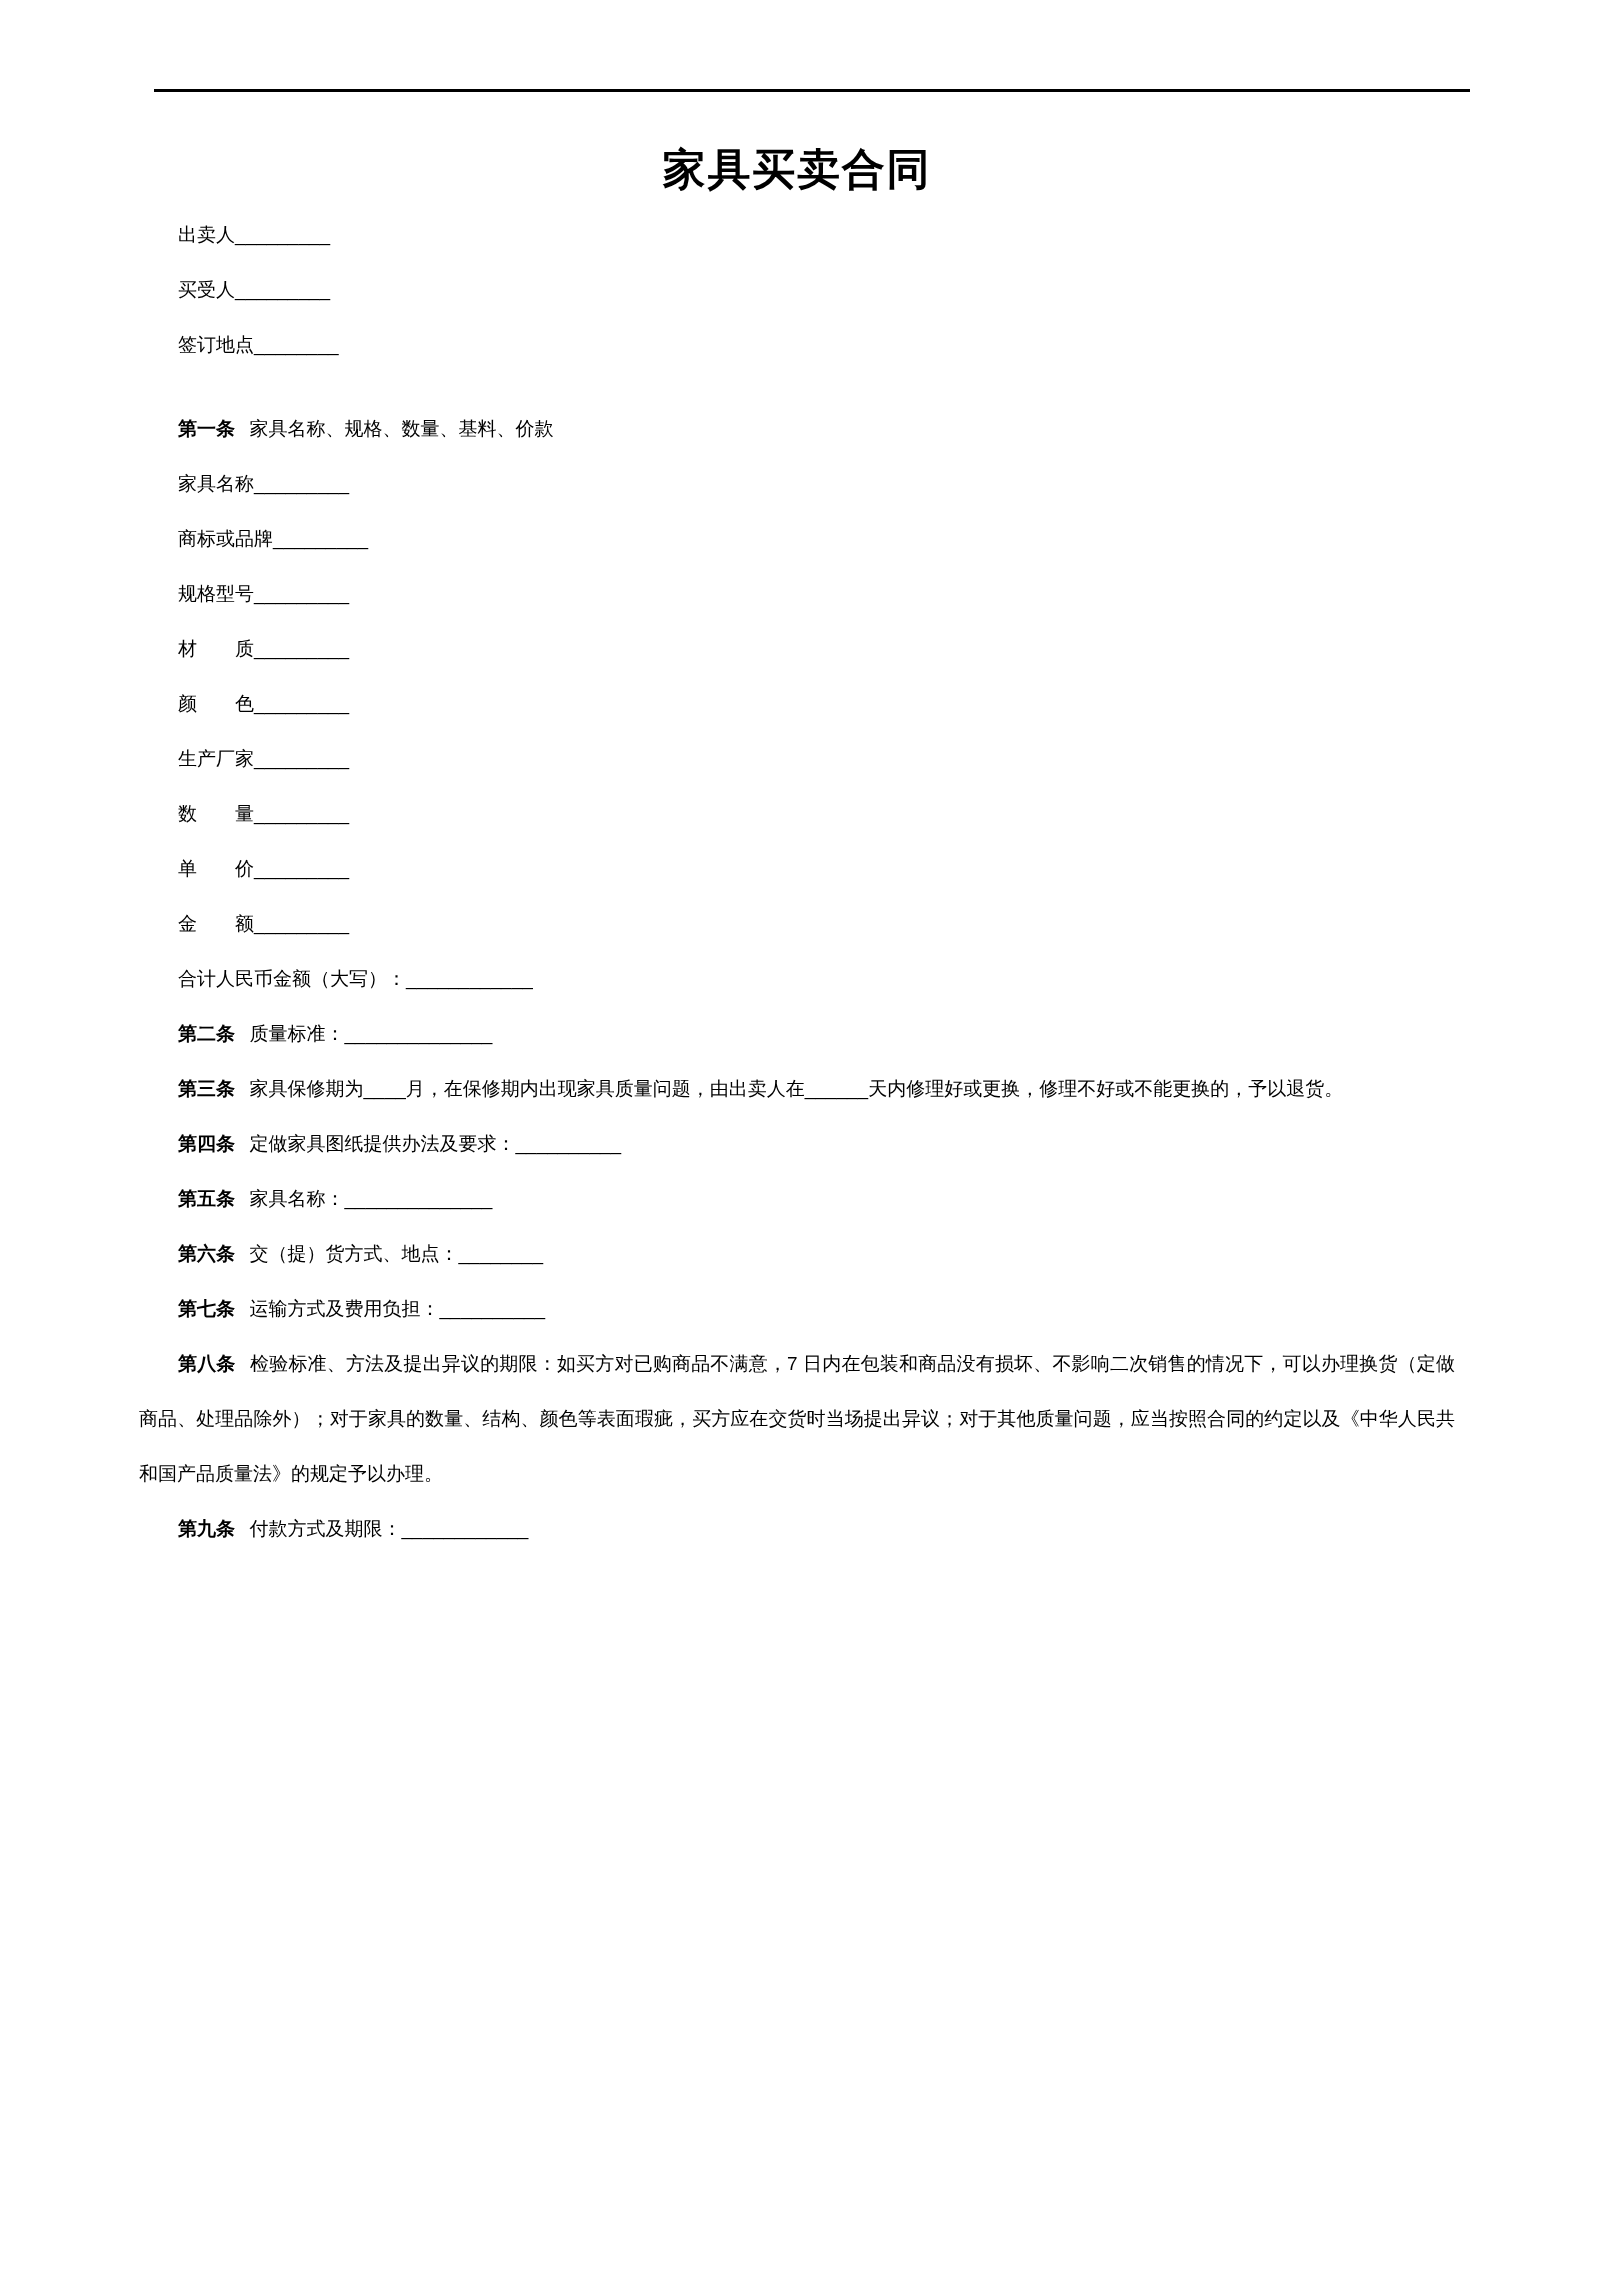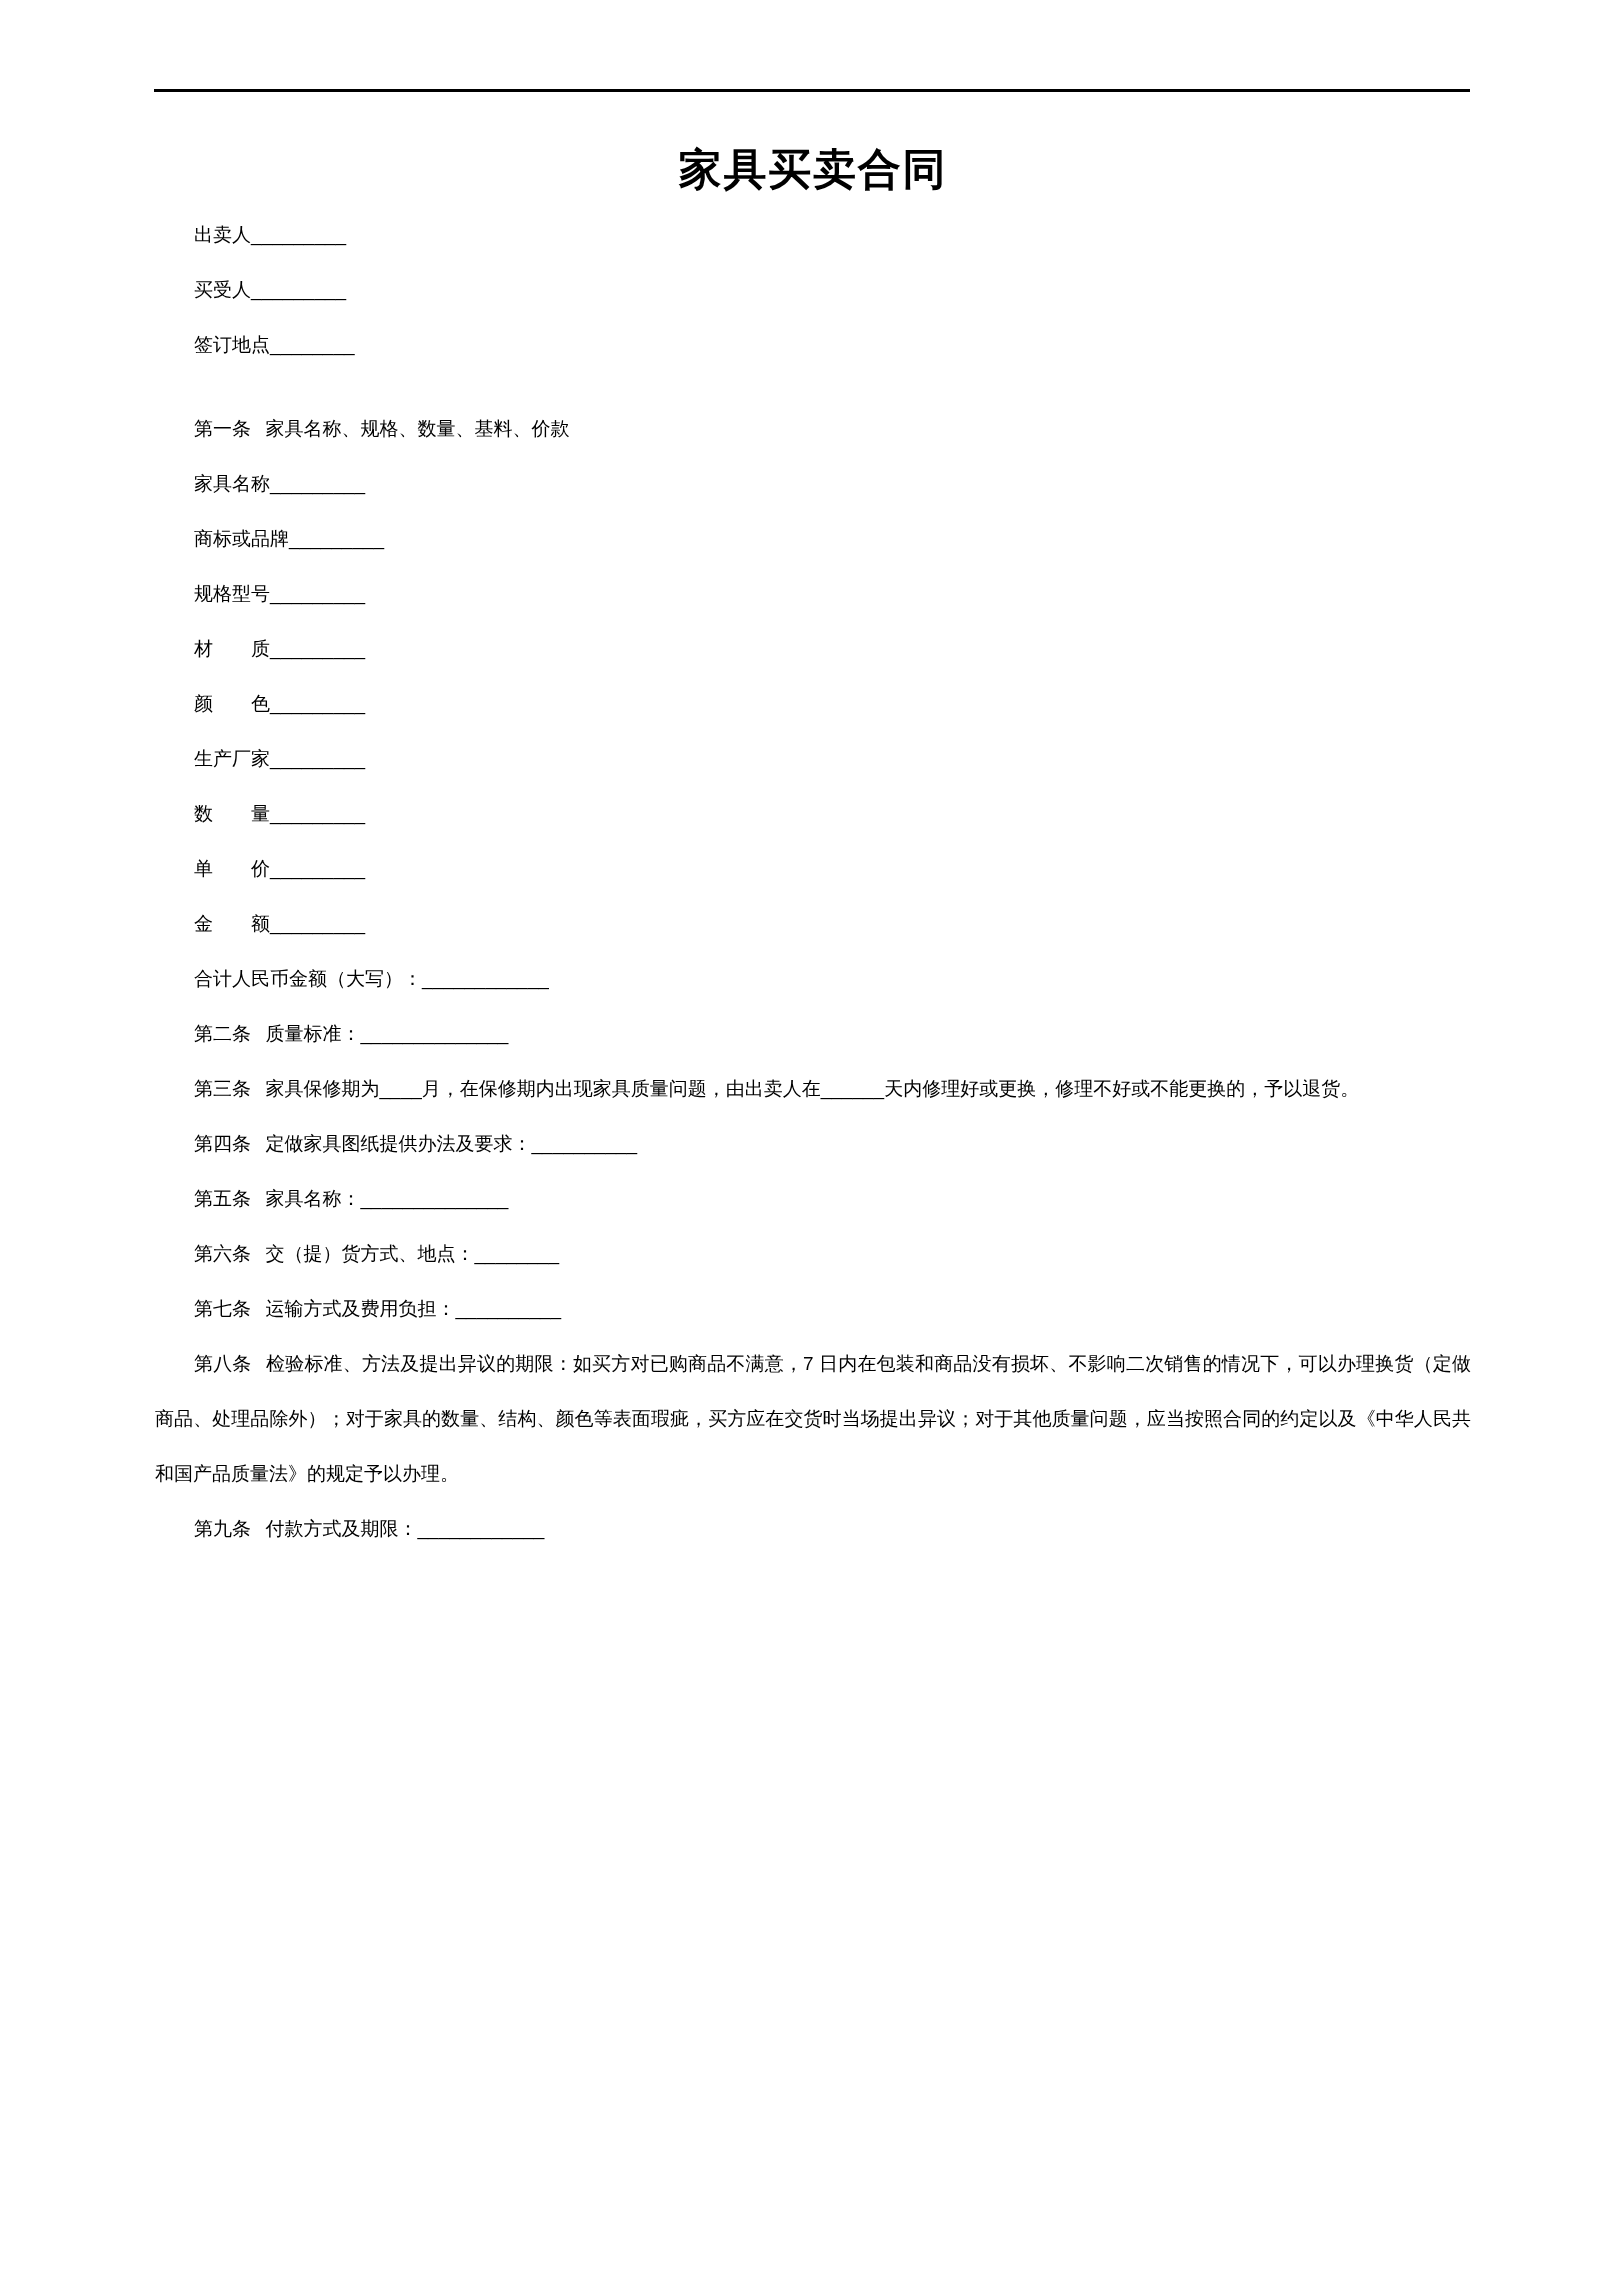--- a/index.html
+++ b/index.html
@@ -20,21 +20,21 @@
   .header-rule {
     position: absolute;
     left: 154px;
     top: 89px;
     width: 1316px;
     height: 2.7px;
     background: #000000;
   }
   .content {
     position: absolute;
-    left: 155px;
+    left: 139px;
     top: 116px;
     width: 1316px;
   }
   .doc-title {
     margin-top: 23.6px;
     text-align: center;
     font-size: 43px;
     font-weight: bold;
     line-height: 58px;
     letter-spacing: 1.8px;
@@ -49,21 +49,21 @@
     text-align: left;
     word-break: break-all;
   }
   p.justify {
     text-align: justify;
   }
   p.section-gap {
     margin-top: 29px;
   }
   .label {
-    font-weight: normal;
+    font-weight: bold;
   }
   .label:not(:empty) {
     margin-right: 14.5px;
   }
 </style>
 </head>
 <body>
 
 <div class="page">
   <div class="header-rule"></div>

